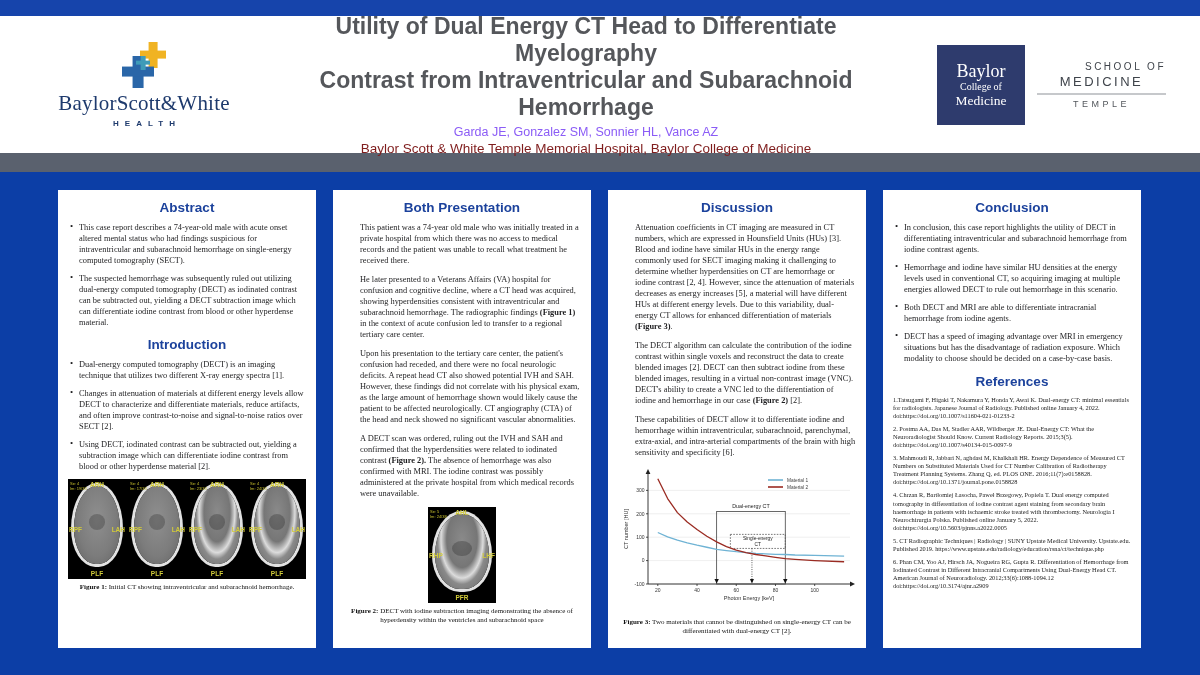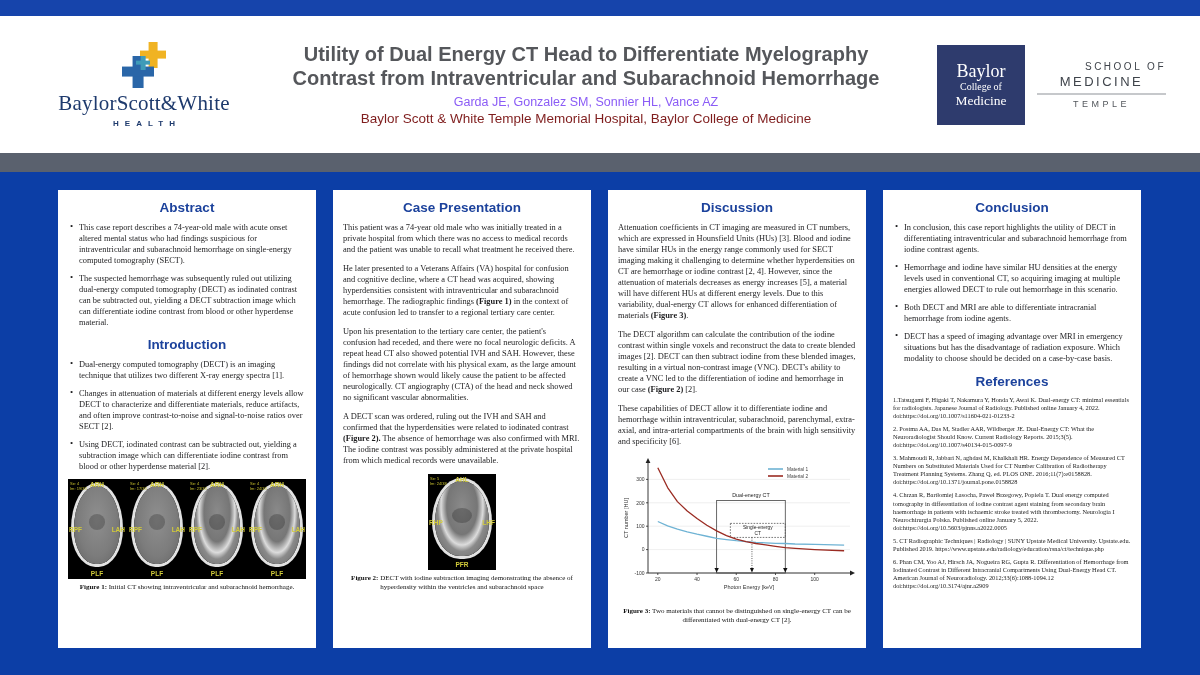--- a/index.html
+++ b/index.html
@@ -21,21 +21,21 @@
   .cross.gold .v,.cross.gold .h { background:#f0b323; }
   .cross.blue { left:4px; bottom:0; width:32px; height:32px; }
   .cross.blue .v,.cross.blue .h { background:#2a66a8; }
   .cross.teal { left:18px; top:14px; width:14px; height:14px; }
   .cross.teal .v,.cross.teal .h { background:#3f9bb8; }
   .bsw-word { font-family:"Liberation Serif",serif; font-size:21px; color:#1e3a6d; letter-spacing:0.2px; }
   .bsw-health { font-size:8px; font-weight:bold; letter-spacing:6px; color:#1e3a6d; margin-top:3px; padding-left:6px; }
 
   
   .titleblock { flex:1; text-align:center; padding:0 8px; }
-  .title { font-size:20px; font-weight:bold; color:#55575b; line-height:1.18; }
+  .title { font-size:23px; font-weight:bold; color:#55575b; line-height:1.18; }
   .authors { font-size:12.5px; color:#8b5cf6; margin-top:4px; }
   .affil { font-size:13.5px; color:#7f1d1d; margin-top:2px; }
 
   
   .rightlogos { width:248px; display:flex; align-items:center; gap:12px; justify-content:flex-end; }
   .bcm-box { width:88px; height:80px; background:#2e3b6d; color:#ffffff; font-family:"Liberation Serif",serif;
              display:flex; flex-direction:column; align-items:center; justify-content:center; line-height:1.15; }
   .bcm-l1 { font-size:18px; }
   .bcm-l2 { font-size:10px; }
   .bcm-l3 { font-size:13.5px; }
@@ -44,21 +44,21 @@
   .som-l2 { font-size:13px; letter-spacing:2.5px; margin-top:2px; }
   .som-div { height:2px; background:#c6c8cb; margin:4px 0 4px 0; }
   .som-l3 { font-size:9px; letter-spacing:3.5px; color:#53575c; }
 
   
   .card { width:258px; height:458px; background:#ffffff; padding:9px 10px; overflow:hidden; }
   .chead { font-size:13.5px; font-weight:bold; color:#1c429c; text-align:center; margin:1px 0 7px 0; }
   .serif { font-family:"Liberation Serif",serif; font-size:8.4px; line-height:1.31; color:#1d1d1f; }
   .bullet { position:relative; padding-left:11px; margin-bottom:7px; }
   .bullet::before { content:"\2022"; position:absolute; left:2px; top:-1px; font-size:9px; color:#1d1d1f; }
-  .para { margin-bottom:8px; }
+  .para { margin-bottom:8px;margin-left:17px; }
   .caption { font-family:"Liberation Serif",serif; font-size:7px; line-height:1.25; text-align:center; color:#111; margin-top:4px; }
 
   
   .ct { position:relative; background:#000; overflow:hidden; }
   .ct-brain { position:absolute; left:11%; right:11%; top:7%; bottom:15%;
               border-radius:50% 50% 47% 47% / 55% 55% 45% 45%;
               background:radial-gradient(ellipse at 50% 42%, #8f8f8f 0%, #7c7c7c 58%, #6e6e6e 80%);
               box-shadow:0 0 0 3px #e2e2e2; }
   .ct-brain::after { content:""; position:absolute; left:32%; top:36%; width:36%; height:20%;
               background:rgba(0,0,0,0.22); border-radius:50%; }
@@ -190,21 +190,21 @@
         <div class="lab top">ARH</div>
         <div class="lab left">RPF</div>
         <div class="lab right">LAH</div>
         <div class="lab bottom">PLF</div>
       </div>
     </div>
     <div class="caption"><b>Figure 1:</b><span> Initial CT showing intraventricular and subarachnoid hemorrhage.</span></div>
   </div>
 
   <div class="card">
-    <div class="chead">Case Presentation</div>
+    <div class="chead">Both Presentation</div>
     <div class="serif">
       <p class="para"><span>This patient was a 74-year old male who was initially treated in a private hospital from which there was no access to medical records and the patient was unable to recall what treatment he received there.</span><b></b><span></span></p>
       <p class="para"><span>He later presented to a Veterans Affairs (VA) hospital for confusion and cognitive decline, where a CT head was acquired, showing hyperdensities consistent with intraventricular and subarachnoid hemorrhage. The radiographic findings </span><b>(Figure 1)</b><span> in the context of acute confusion led to transfer to a regional tertiary care center.</span></p>
       <p class="para"><span>Upon his presentation to the tertiary care center, the patient's confusion had receded, and there were no focal neurologic deficits. A repeat head CT also showed potential IVH and SAH. However, these findings did not correlate with his physical exam, as the large amount of hemorrhage shown would likely cause the patient to be affected neurologically. CT angiography (CTA) of the head and neck showed no significant vascular abnormalities.</span><b></b><span></span></p>
       <p class="para"><span>A DECT scan was ordered, ruling out the IVH and SAH and confirmed that the hyperdensities were related to iodinated contrast </span><b>(Figure 2).</b><span> The absence of hemorrhage was also confirmed with MRI. The iodine contrast was possibly administered at the private hospital from which medical records were unavailable.</span></p>
     </div>
     <div class="fig2-wrap">
       <div class="ct base">
         <div class="ct-brain"></div>
         <div class="lab se">

